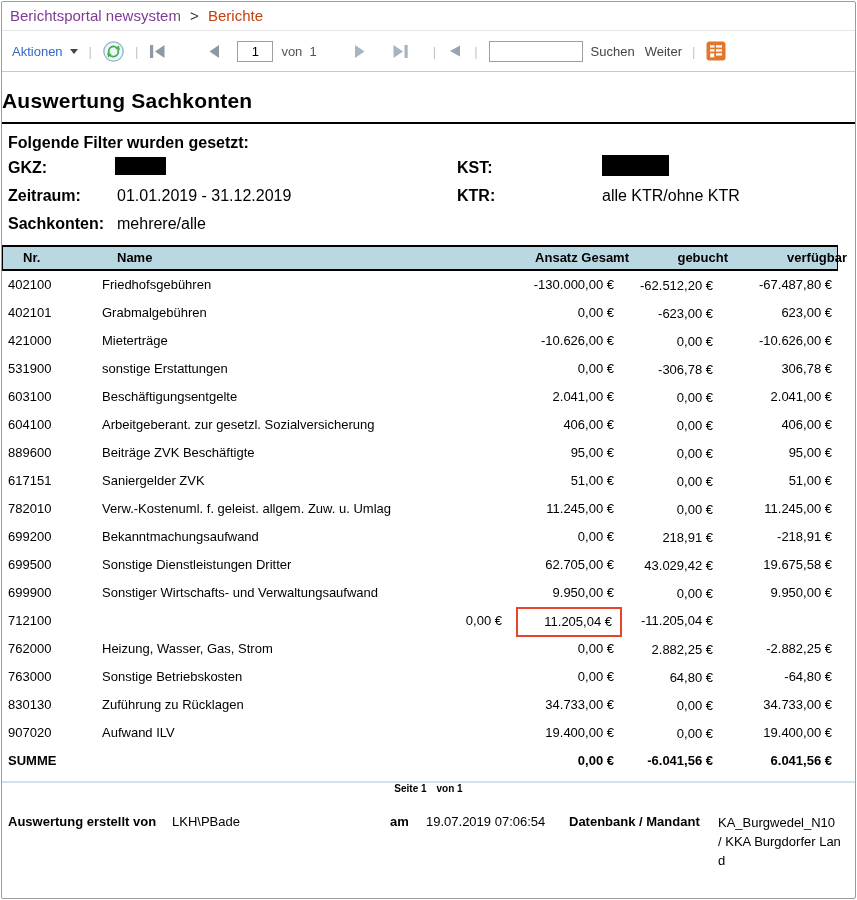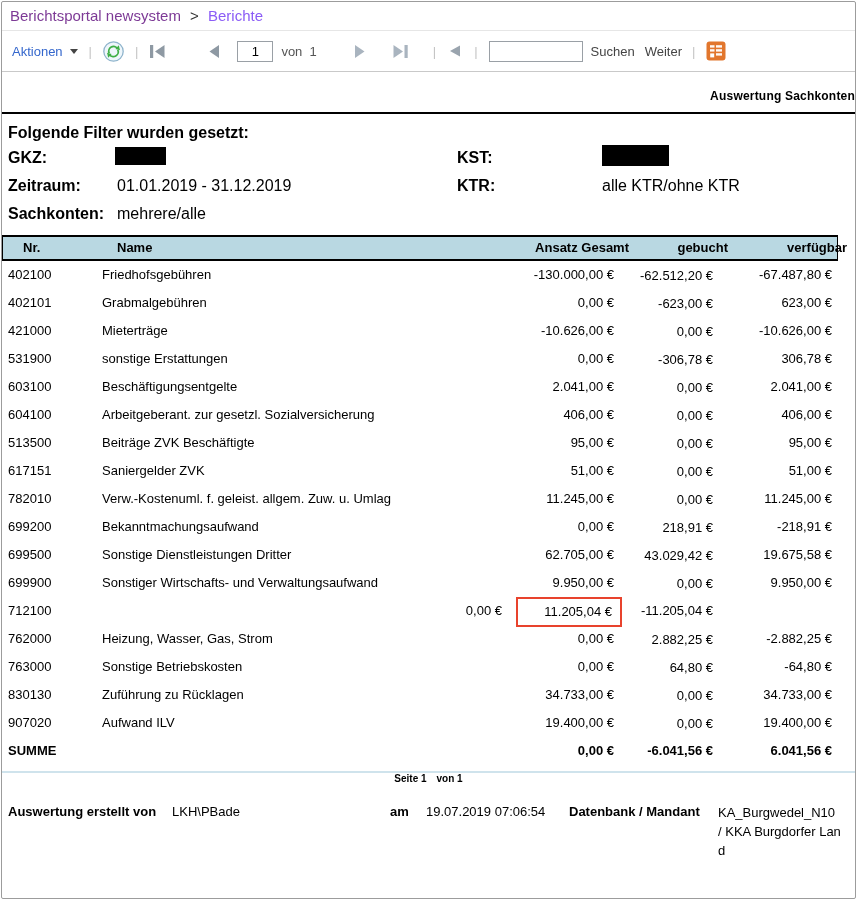--- a/index.html
+++ b/index.html
@@ -7,39 +7,39 @@
   body { font-family:"Liberation Sans", sans-serif; color:#000; }
   .page {
     position:relative; width:855px; height:898px; margin:1px;
     border:1px solid #9c9c9c; border-radius:2px; background:#fff; overflow:hidden;
   }
 
   
   .breadcrumb { height:29px; padding:5px 8px 0 8px; font-size:15px; border-bottom:1px solid #e6e6e6; }
   .crumb-portal { color:#7d3a96; cursor:pointer; }
   .crumb-sep { color:#333; margin:0 5px; }
-  .crumb-current { color:#8b5cf6; cursor:pointer; }
+  .crumb-current { color:#c2410c; cursor:pointer; }
 
   
   .toolbar {
     height:41px; display:flex; align-items:center; padding:0 10px;
     border-bottom:1px solid #c9c9c9; font-size:13px; color:#444;
   }
   .tb-sep { color:#c4c4c4; margin:0 11px; font-size:13px; }
   .actions-btn { color:#3366cc; cursor:pointer; display:inline-flex; align-items:center; gap:7px; }
   .caret { width:0; height:0; border-left:4px solid transparent; border-right:4px solid transparent; border-top:5px solid #444; display:inline-block; }
   .icon-btn { display:inline-flex; align-items:center; cursor:pointer; background:none; border:none; padding:0; }
   .pg-input { width:36px; height:21px; border:1px solid #9aa0a6; font-size:13px; text-align:center; margin:0 8px 0 16px; font-family:"Liberation Sans",sans-serif; }
   .of-label { color:#555; margin-right:14px; white-space:nowrap; }
   .search-input { width:94px; height:21px; border:1px solid #9aa0a6; font-size:12px; padding:0 4px; margin-right:8px; font-family:"Liberation Sans",sans-serif; }
   .link-like { color:#444; margin-right:10px; cursor:pointer; }
   .nav-gap { margin-right:14px; }
 
   
-  .report-title { margin-top:17px; text-align:right; font-size:12px; font-weight:bold; letter-spacing:0.2px; }
+  .report-title { margin-top:17px; text-align:left; font-size:21px; font-weight:bold; letter-spacing:0.2px; }
   .title-rule { border:none; border-top:2px solid #000; margin-top:9px; }
 
   .filters { position:relative; height:118px; font-size:16px; }
   .f-abs { position:absolute; white-space:nowrap; }
   .f-label { font-weight:bold; }
   .redacted { position:absolute; background:#000; }
   .box-gkz { left:113px; top:33px; width:51px; height:18px; }
   .box-kst { left:600px; top:31px; width:67px; height:21px; }
 
   .acct-table { width:836px; margin-top:3px; font-size:13px; }
@@ -218,21 +218,21 @@
 
   <div class="trow">
     <div class="c-nr">604100</div>
     <div class="c-name">Arbeitgeberant. zur gesetzl. Sozialversicherung</div>
     <div class="num c-ansatz">406,00 €</div>
     <div class="num"><span class="c-gebucht">0,00 €</span></div>
     <div class="num c-verf">406,00 €</div>
   </div>
 
   <div class="trow">
-    <div class="c-nr">513500</div>
+    <div class="c-nr">889600</div>
     <div class="c-name">Beiträge ZVK Beschäftigte</div>
     <div class="num c-ansatz">95,00 €</div>
     <div class="num"><span class="c-gebucht">0,00 €</span></div>
     <div class="num c-verf">95,00 €</div>
   </div>
 
   <div class="trow">
     <div class="c-nr">617151</div>
     <div class="c-name">Saniergelder ZVK</div>
     <div class="num c-ansatz">51,00 €</div>

